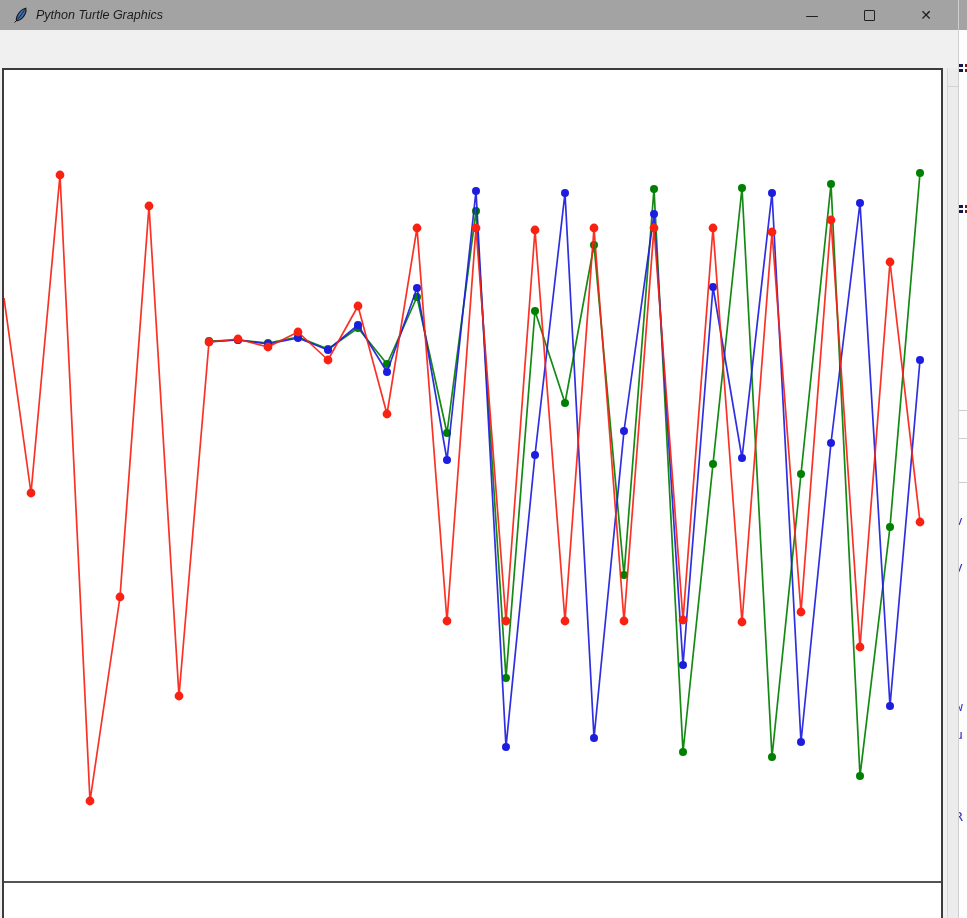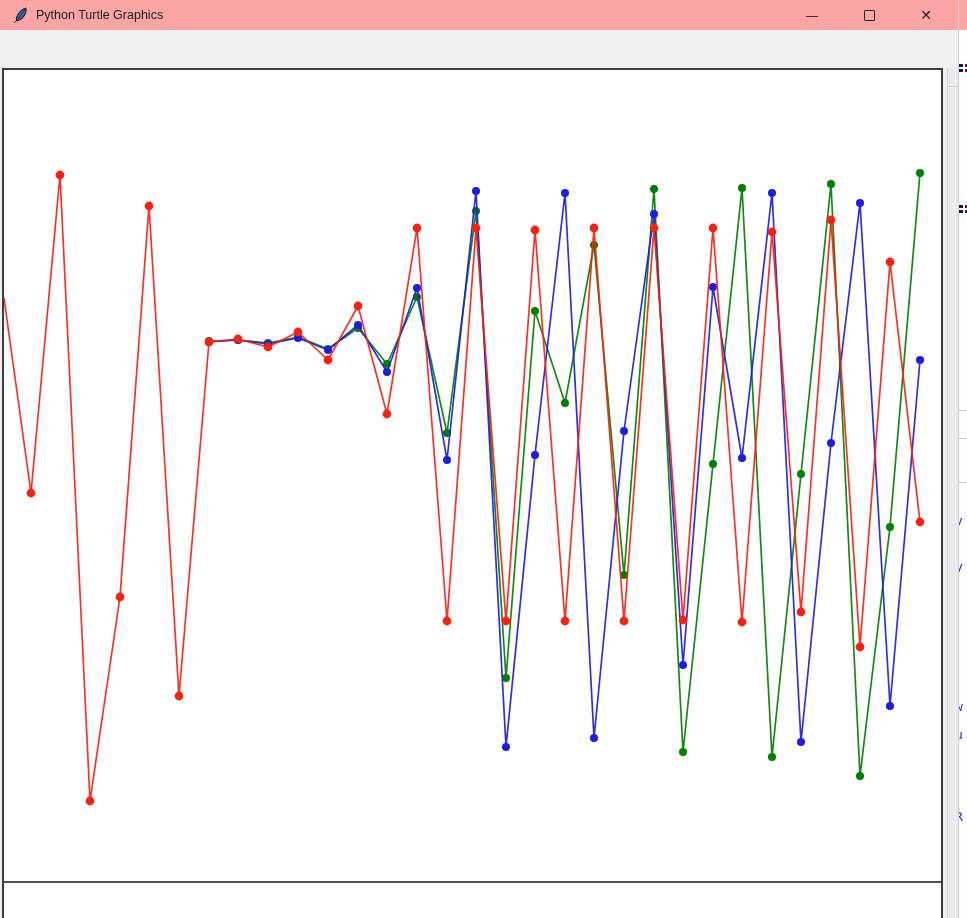--- a/index.html
+++ b/index.html
@@ -4,22 +4,22 @@
 <style>
   html,body{margin:0;padding:0;}
   body{
     width:967px;height:918px;position:relative;overflow:hidden;
     background:#ffffff;font-family:"Liberation Sans",sans-serif;
     -webkit-font-smoothing:antialiased;
   }
   
   .titlebar{
     position:absolute;left:0;top:0;width:967px;height:30px;
-    background:#fca5a5;border-bottom:1px solid #e3e3e3;
-    display:flex;align-items:center;
+    background:#a3a3a3;border-bottom:1px solid #e3e3e3;
+    display:flex;align-items:center;font-style:italic;
   }
   .app-icon{position:absolute;left:12px;top:7px;width:17px;height:17px;}
   .title-text{
     position:absolute;left:36px;top:0;height:30px;line-height:30px;
     font-size:12.5px;color:#1b1b1b;white-space:nowrap;
   }
   .controls{position:absolute;right:18px;top:0;height:30px;display:flex;}
   .ctrl{
     width:46px;height:30px;display:flex;align-items:center;justify-content:center;
     font-size:13px;color:#202020;cursor:default;margin-left:11px;

